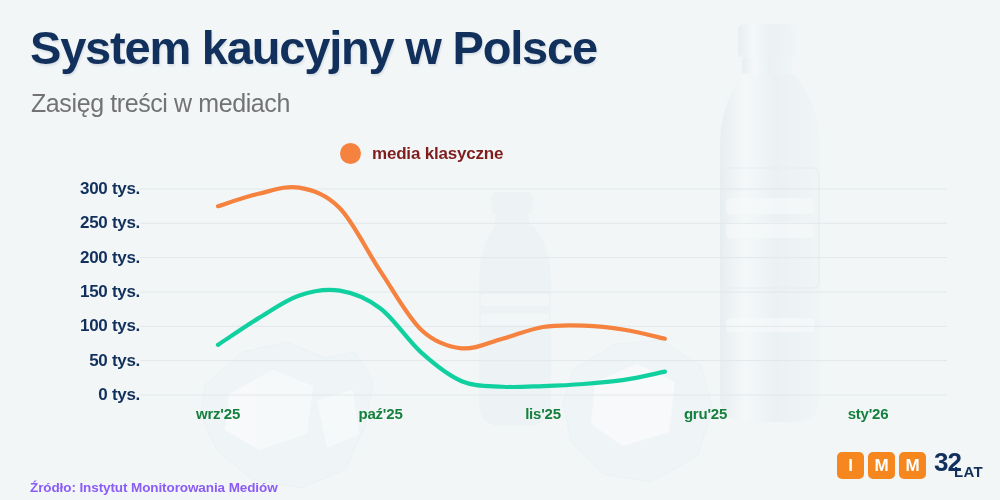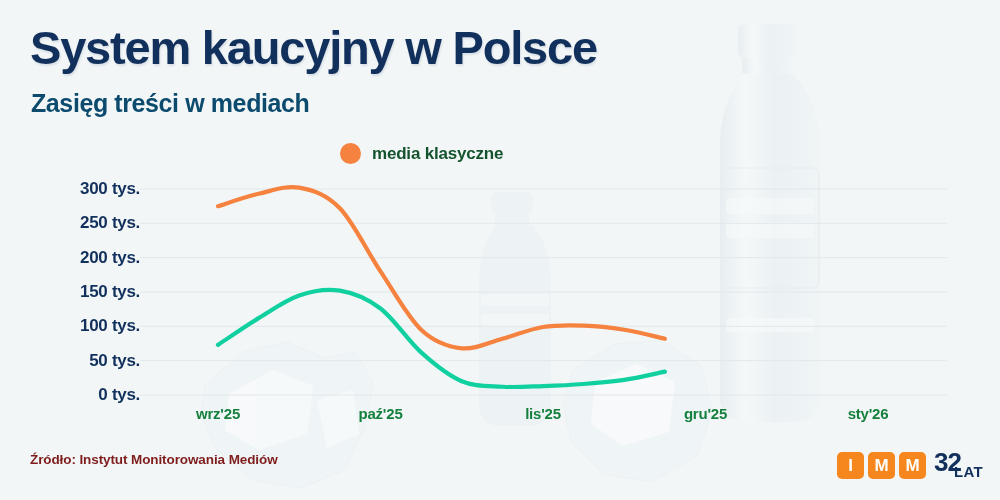--- a/index.html
+++ b/index.html
@@ -22,54 +22,54 @@
     position:absolute;left:30px;top:24px;
     font-size:47px;line-height:1;
     font-weight:bold;
     letter-spacing:-1.2px;
     color:#12305c;
     text-shadow:1px 2px 2px rgba(120,140,165,.20);
   }
   .subtitle{
     position:absolute;left:31px;top:91px;
     font-size:25px;line-height:1;
-    font-weight:bold;
+    font-weight:normal;
     letter-spacing:-.4px;
-    color:#0c4a6e;
+    color:#737373;
   }
 
   
   .legend{
     position:absolute;left:340px;top:143px;
     display:flex;align-items:center;gap:38px;
   }
   .legend-item{display:flex;align-items:center;gap:11px;}
   .legend-dot{width:21px;height:21px;border-radius:50%;flex:none;}
-  .legend-label{font-size:17px;font-weight:bold;color:#14532d;letter-spacing:-.2px;}
+  .legend-label{font-size:17px;font-weight:bold;color:#7f1d1d;letter-spacing:-.2px;}
 
   
   .plot{position:absolute;left:0;top:0;width:868px;height:500px;}
   .ylabels{position:absolute;left:0;top:0;width:140px;}
   .ylabel{
     position:absolute;right:0;width:140px;text-align:right;
     font-size:17px;font-weight:bold;color:#12305c;
     transform:translateY(-50%);white-space:nowrap;
     letter-spacing:-.3px;
   }
   .xlabel{
     position:absolute;top:405px;
     font-size:15px;font-weight:bold;color:#15803d;
     transform:translateX(-50%);white-space:nowrap;
     letter-spacing:-.2px;
   }
 
   
   .source{
-    position:absolute;left:30px;top:452px;
-    font-size:13.5px;font-weight:bold;color:#7f1d1d;
+    position:absolute;left:30px;top:480px;
+    font-size:13.5px;font-weight:bold;color:#8b5cf6;
     letter-spacing:-.1px;
   }
   .logo{
     position:absolute;right:20px;top:450px;
     display:flex;align-items:center;gap:4px;
   }
   .logo-sq{
     width:27px;height:27px;border-radius:5px;
     background:#f6871f;
     color:#ffffff;font-size:17px;font-weight:bold;

